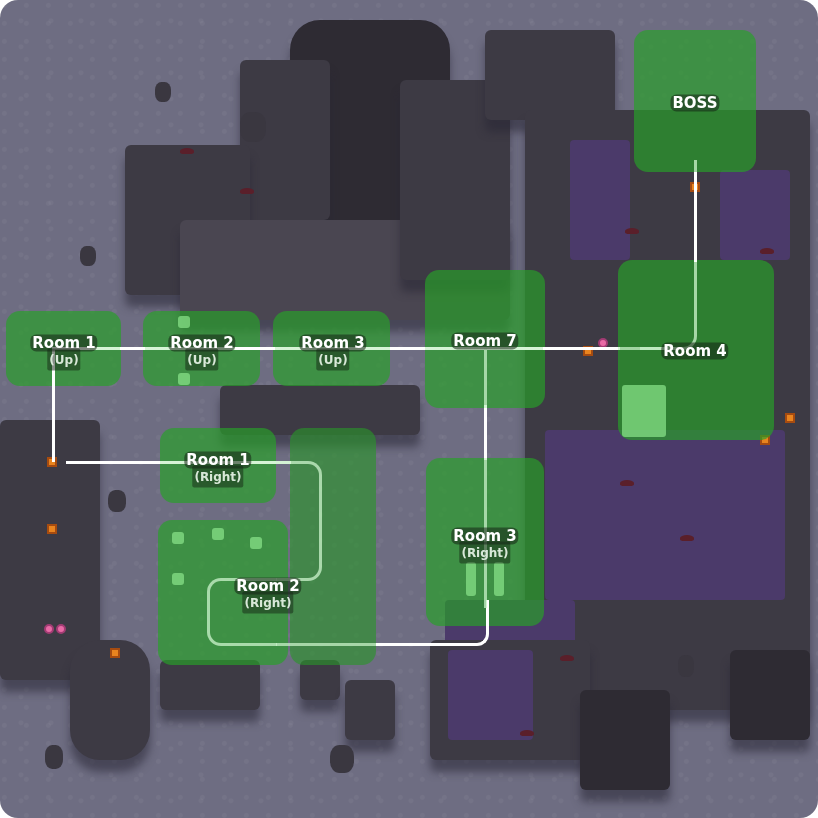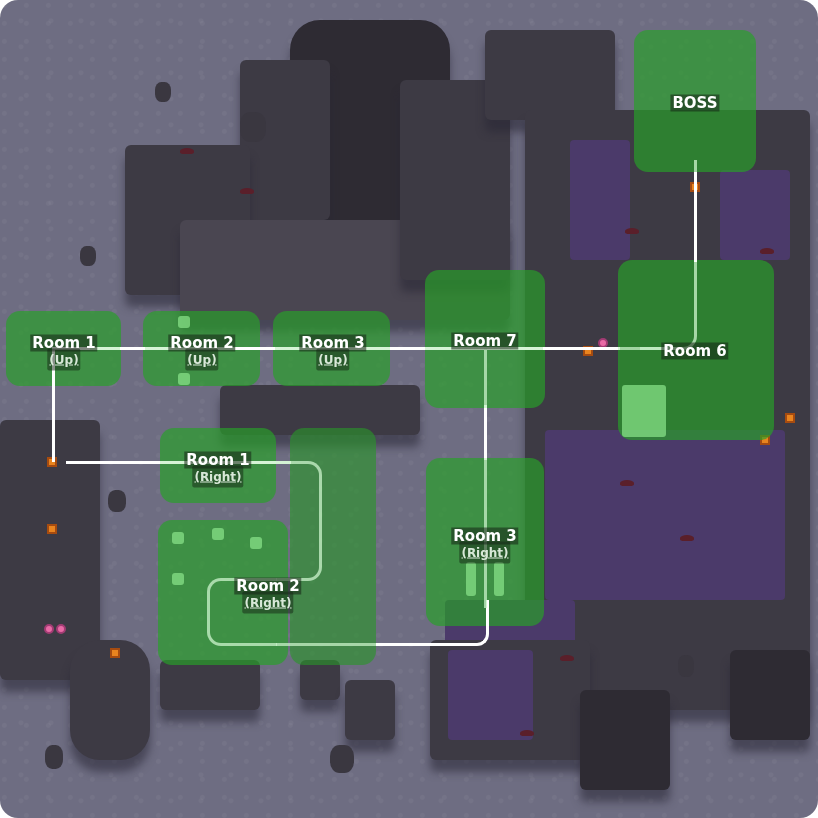--- a/index.html
+++ b/index.html
@@ -25,26 +25,26 @@
   }
   .room.inner { background:rgba(40,150,40,0.62); }
   .path { position:absolute; background:#ffffff; }
   .path.faint { background:rgba(200,240,200,0.75); }
   .curve { position:absolute; border:3px solid rgba(200,240,200,0.78); box-sizing:border-box; }
   .label {
     position:absolute; transform:translate(-50%,-50%); text-align:center; white-space:nowrap; line-height:1;
   }
   .label .name {
     display:inline-block; color:#ffffff; font-weight:bold; font-size:15px; padding:1px 2px;
-    background:rgba(20,35,20,0.55); border-radius:0;
+    background:rgba(20,35,20,0.55); border-radius:6px;
   }
   .label .sub {
     display:block; color:#d8e8d8; font-weight:bold; font-size:12px; margin-top:2px;
   }
-  .label .sub span { background:rgba(20,35,20,0.5); padding:4px 2px; border-radius:2px;text-decoration:underline; }
+  .label .sub span { background:rgba(20,35,20,0.5); padding:4px 2px; border-radius:2px; }
   .slot { position:absolute; width:12px; height:12px; background:rgba(140,230,140,0.7); border-radius:3px; }
 </style>
 </head>
 <body>
 
 <div id="map">
 
   <div class="terrain dark" style="left:290px;top:20px;width:160px;height:220px;border-radius:30px;"></div>
   <div class="terrain" style="left:240px;top:60px;width:90px;height:160px;"></div>
   <div class="terrain" style="left:125px;top:145px;width:125px;height:150px;"></div>
@@ -144,21 +144,21 @@
     <span class="sub"><span>(Up)</span></span>
   </div>
   <div class="label" style="left:333px;top:350px;">
     <span class="name">Room 3</span>
     <span class="sub"><span>(Up)</span></span>
   </div>
   <div class="label" style="left:485px;top:341px;">
     <span class="name">Room 7</span>
   </div>
   <div class="label" style="left:695px;top:351px;">
-    <span class="name">Room 6</span>
+    <span class="name">Room 4</span>
   </div>
   <div class="label" style="left:695px;top:103px;">
     <span class="name">BOSS</span>
   </div>
   <div class="label" style="left:218px;top:467px;">
     <span class="name">Room 1</span>
     <span class="sub"><span>(Right)</span></span>
   </div>
   <div class="label" style="left:268px;top:593px;">
     <span class="name">Room 2</span>

